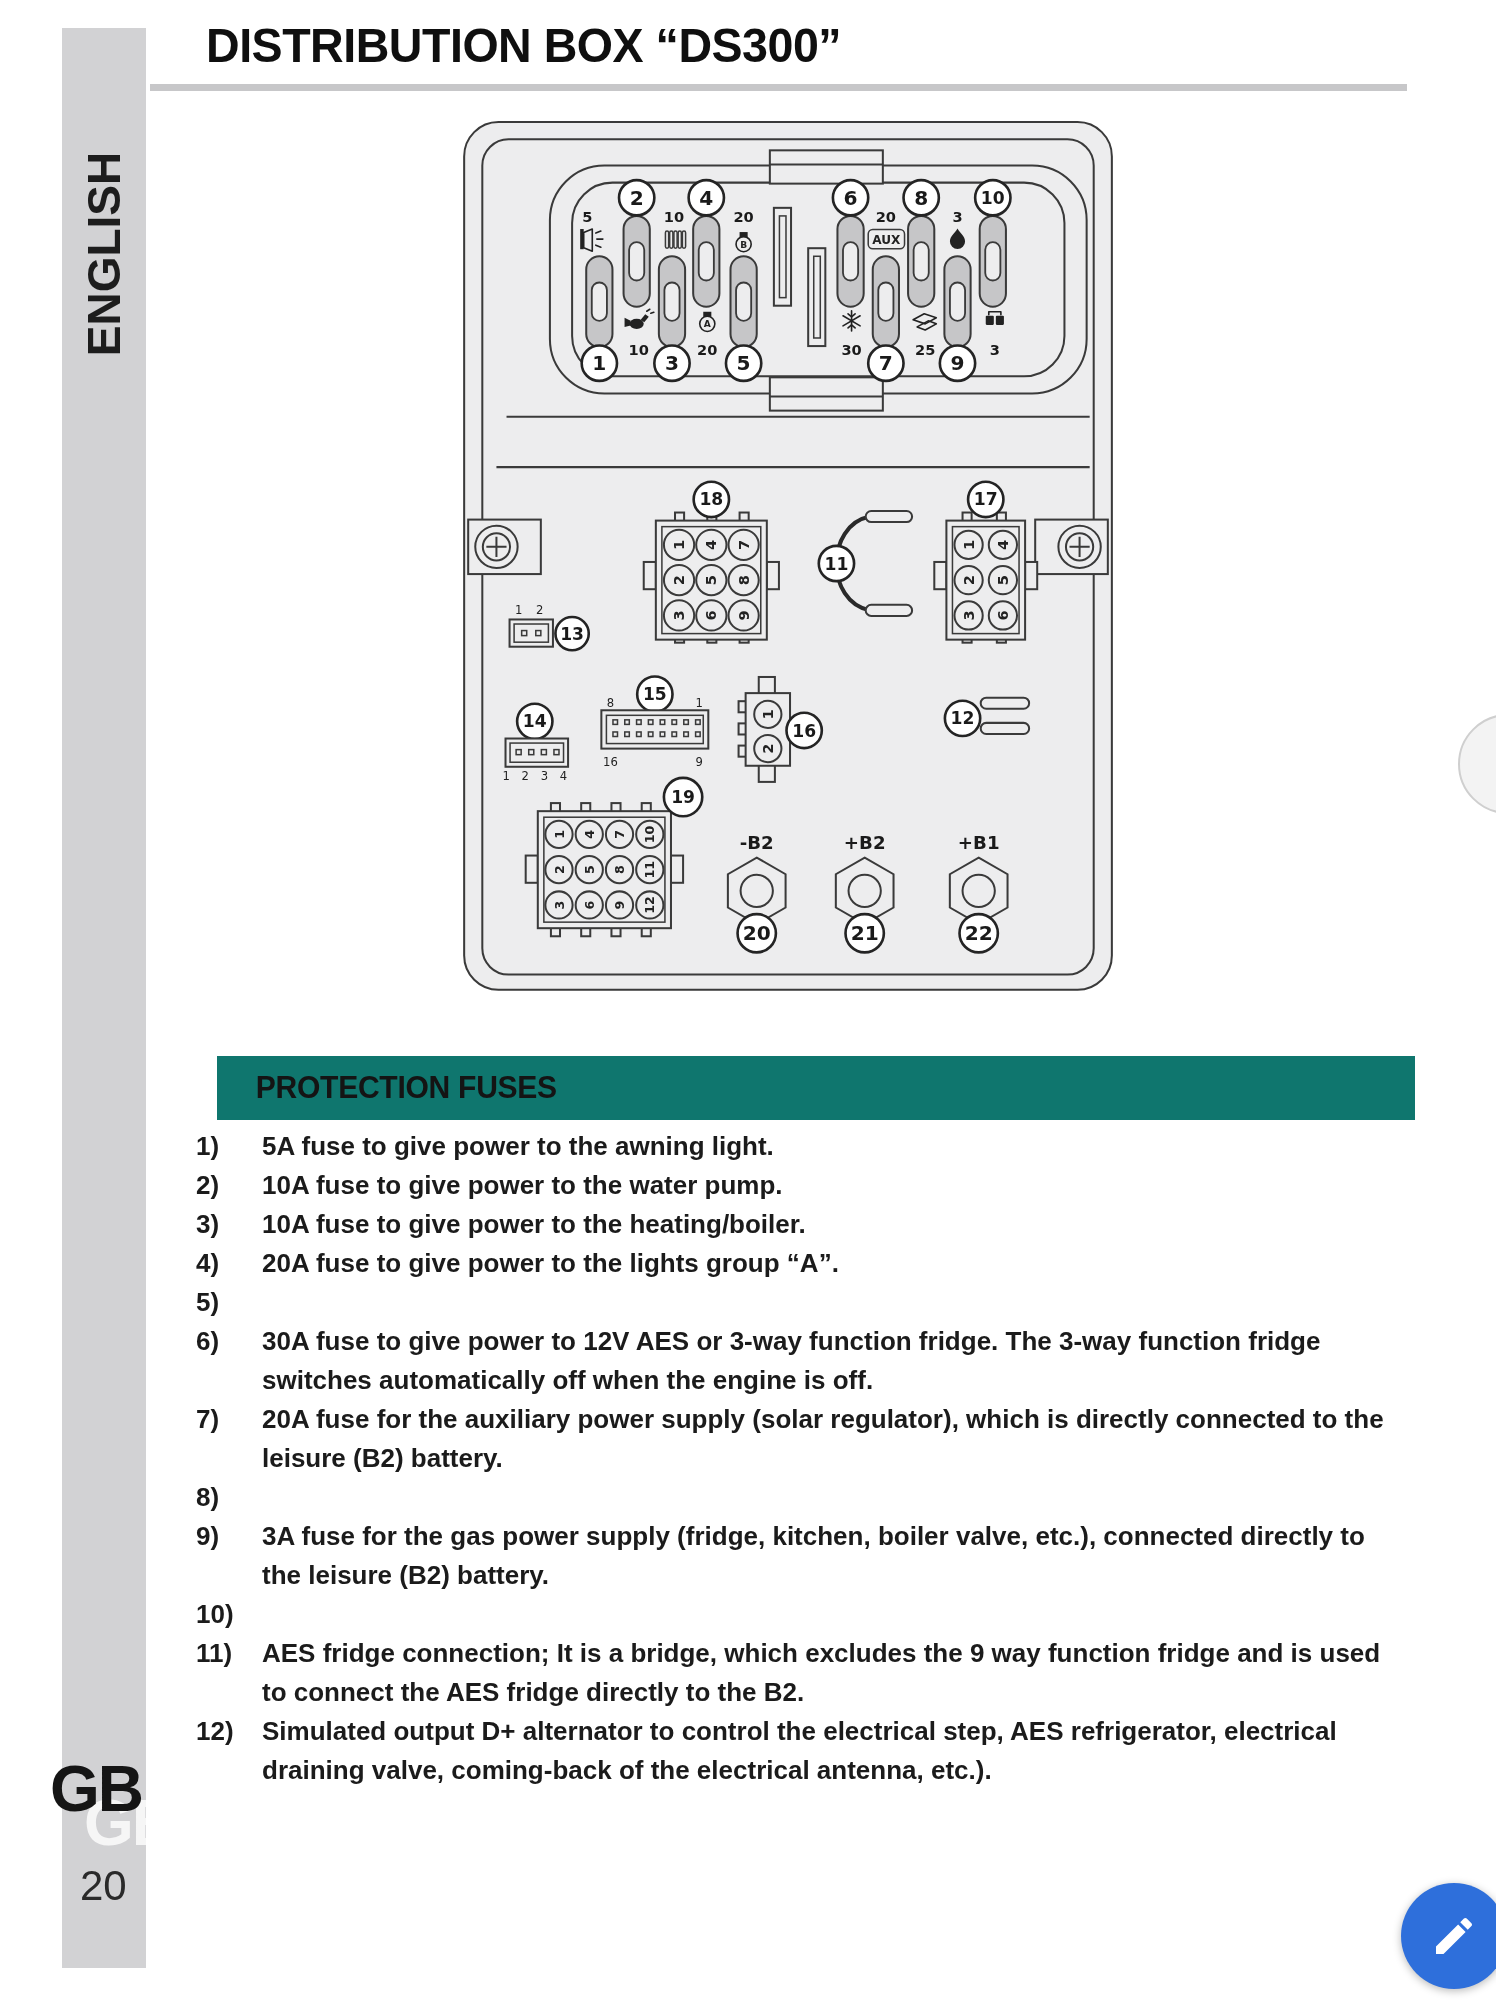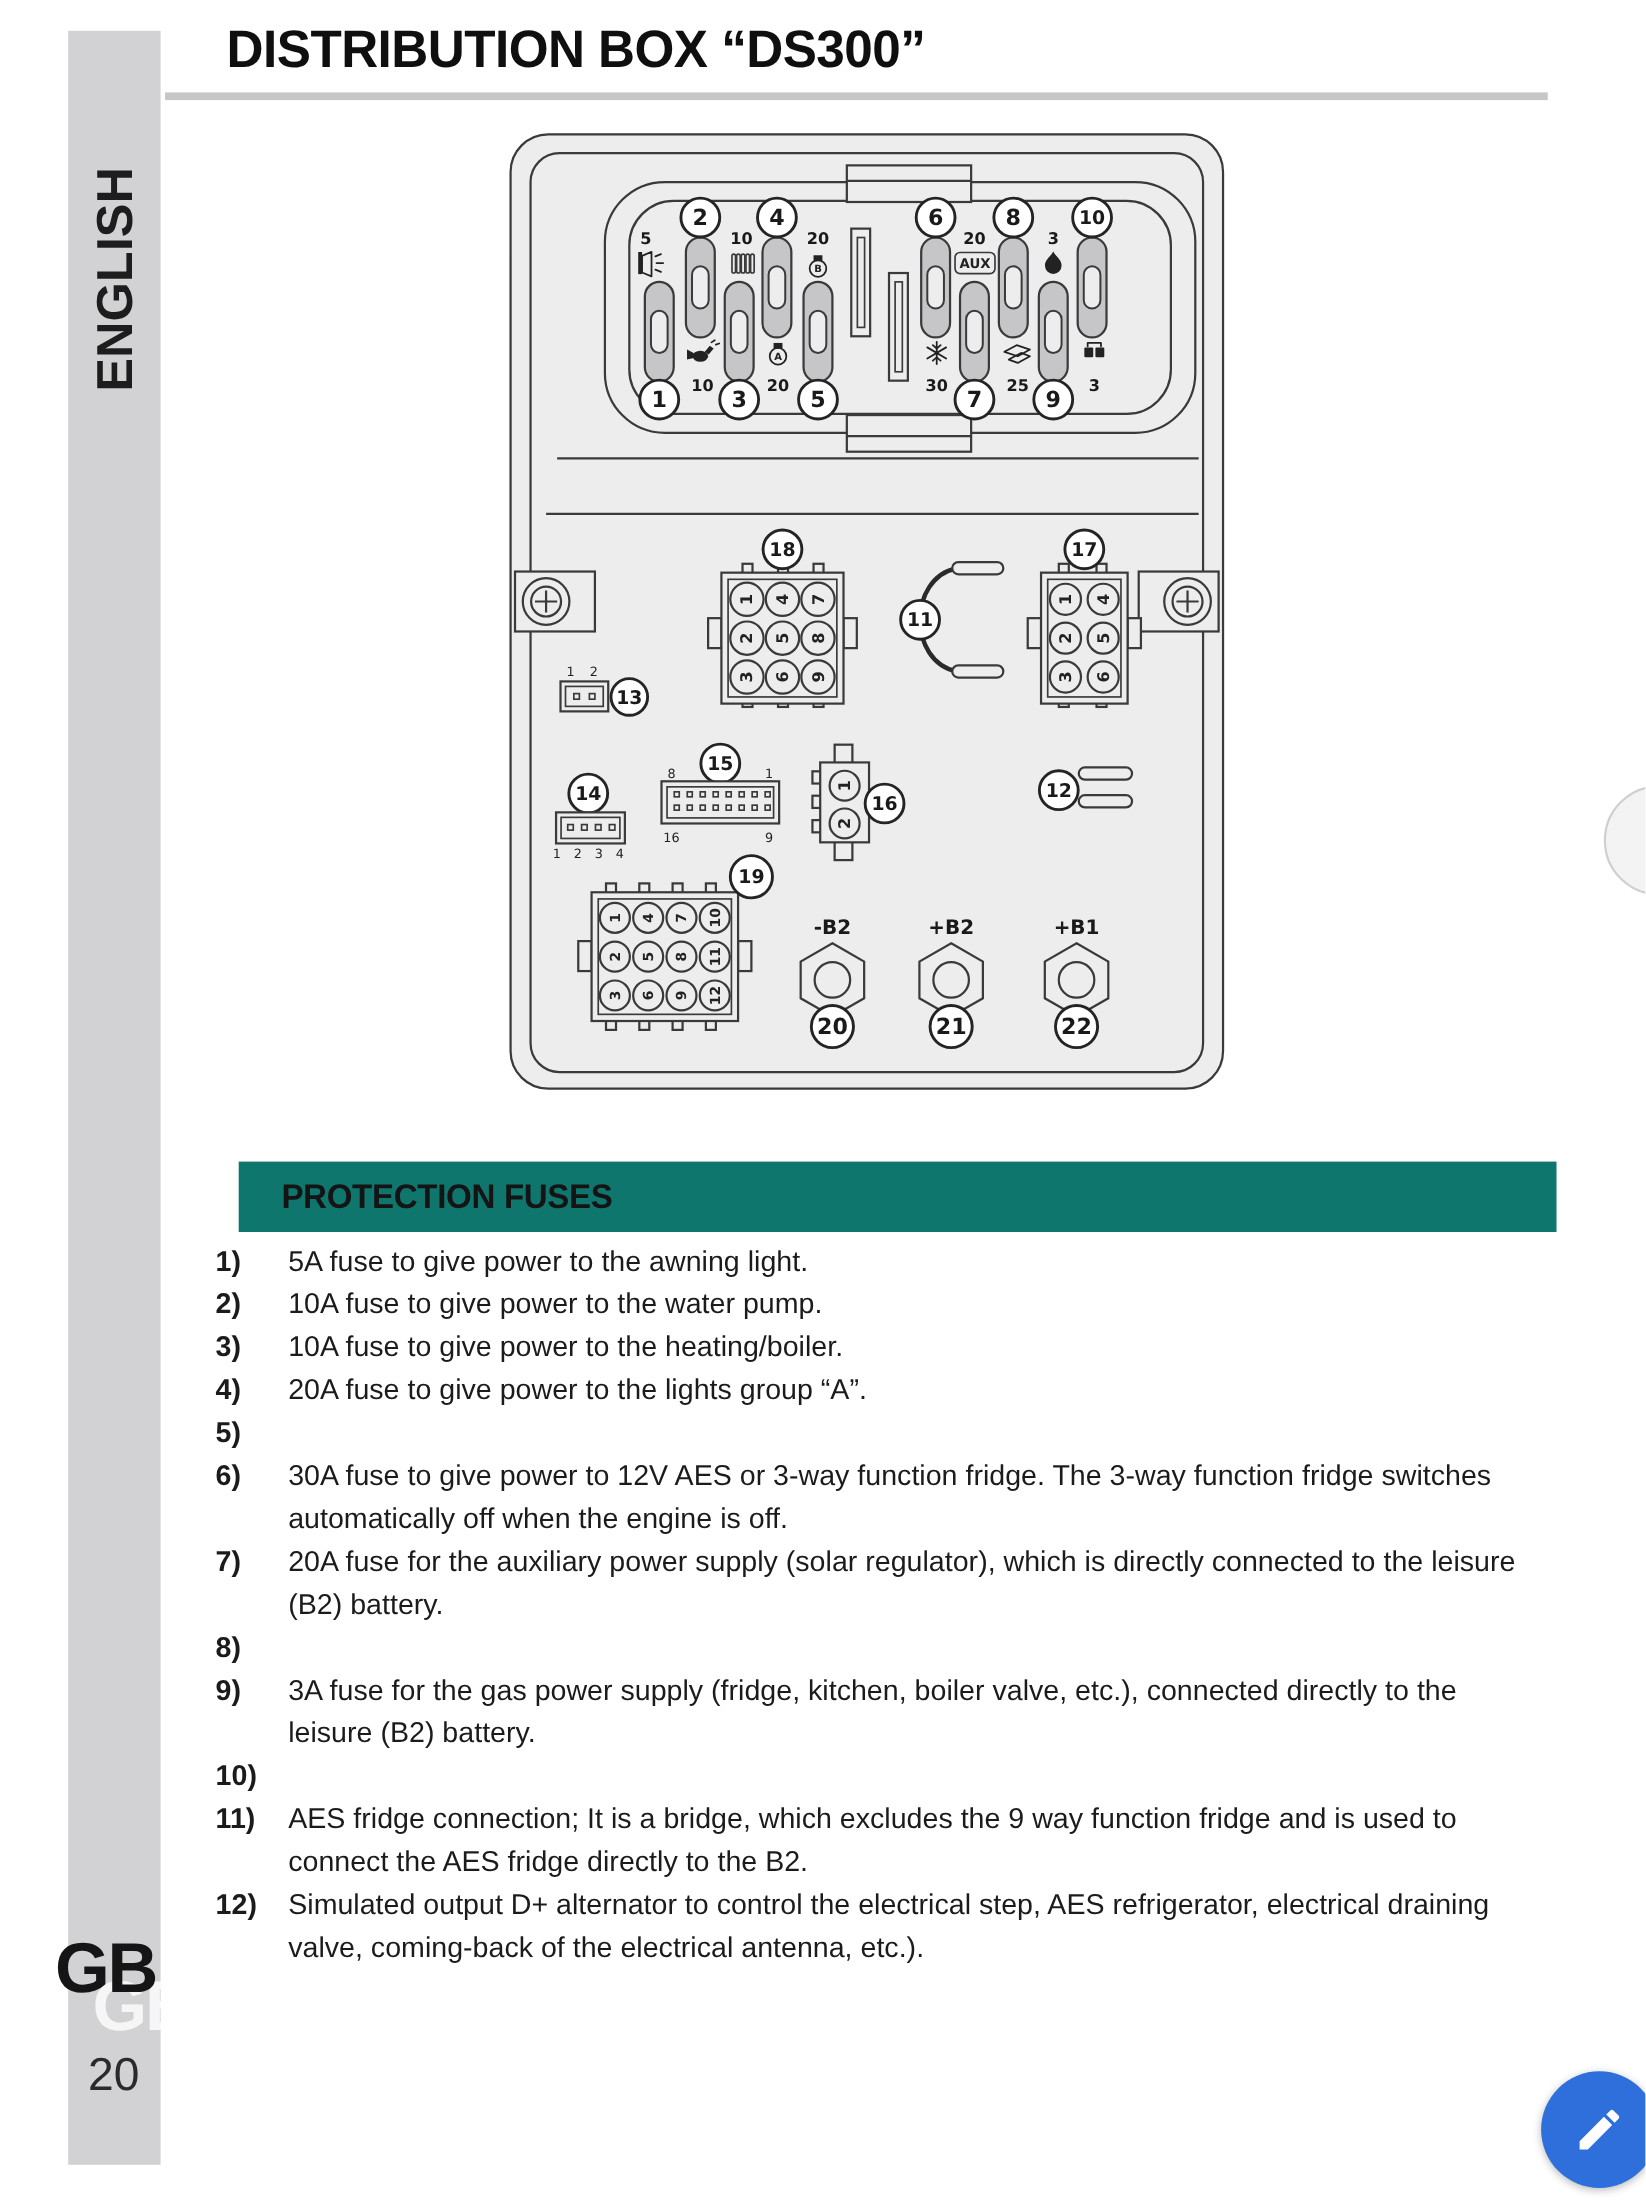--- a/index.html
+++ b/index.html
@@ -15,21 +15,21 @@
   .diagram{position:absolute;left:433px;top:112px;width:708px;height:908px;}
   .edge-bubble{position:absolute;left:1458px;top:714px;width:96px;height:96px;border-radius:50%;
                background:#f3f3f3;border:2px solid #cfcfcf;}
   .section-bar{position:absolute;left:197px;top:1056px;width:1198px;height:64px;background:#0f766e;
                display:flex;align-items:center;margin-left:20px;}
   .section-bar span{font-size:31px;font-weight:700;color:#141414;padding-left:40px;
                     transform:scaleX(.97);transform-origin:left;letter-spacing:-.3px;}
   .fuse-list{position:absolute;left:196px;top:1127px;width:1212px;font-size:26px;line-height:39px;color:#1b1b1b;}
   .li{display:flex;}
   .ln{width:66px;flex:none;font-weight:700;}
-  .lt{max-width:1132px;}
+  .lt{max-width:1132px;font-weight:bold;}
   .gb-wm{position:absolute;left:84px;top:1786px;font-size:64px;font-weight:700;color:#ffffff;opacity:.8;letter-spacing:-2px;}
   .gb{position:absolute;left:50px;top:1752px;font-size:64px;font-weight:700;color:#151515;letter-spacing:-2px;}
   .page-num{position:absolute;left:80px;top:1862px;font-size:42px;color:#2a2a2a;}
   .fab{position:absolute;left:1401px;top:1883px;width:106px;height:106px;border-radius:50%;border:none;
        background:#2e6fdb;display:flex;align-items:center;justify-content:center;cursor:pointer;
        box-shadow:0 2px 8px rgba(0,0,0,.28);padding:0;}
   
   .oln{fill:none;stroke:#3a3a3a;stroke-width:2;}
   .fil{fill:#ededee;stroke:#3a3a3a;stroke-width:2;}
   .fuse{fill:#c6c6c8;stroke:#3a3a3a;stroke-width:2;}

